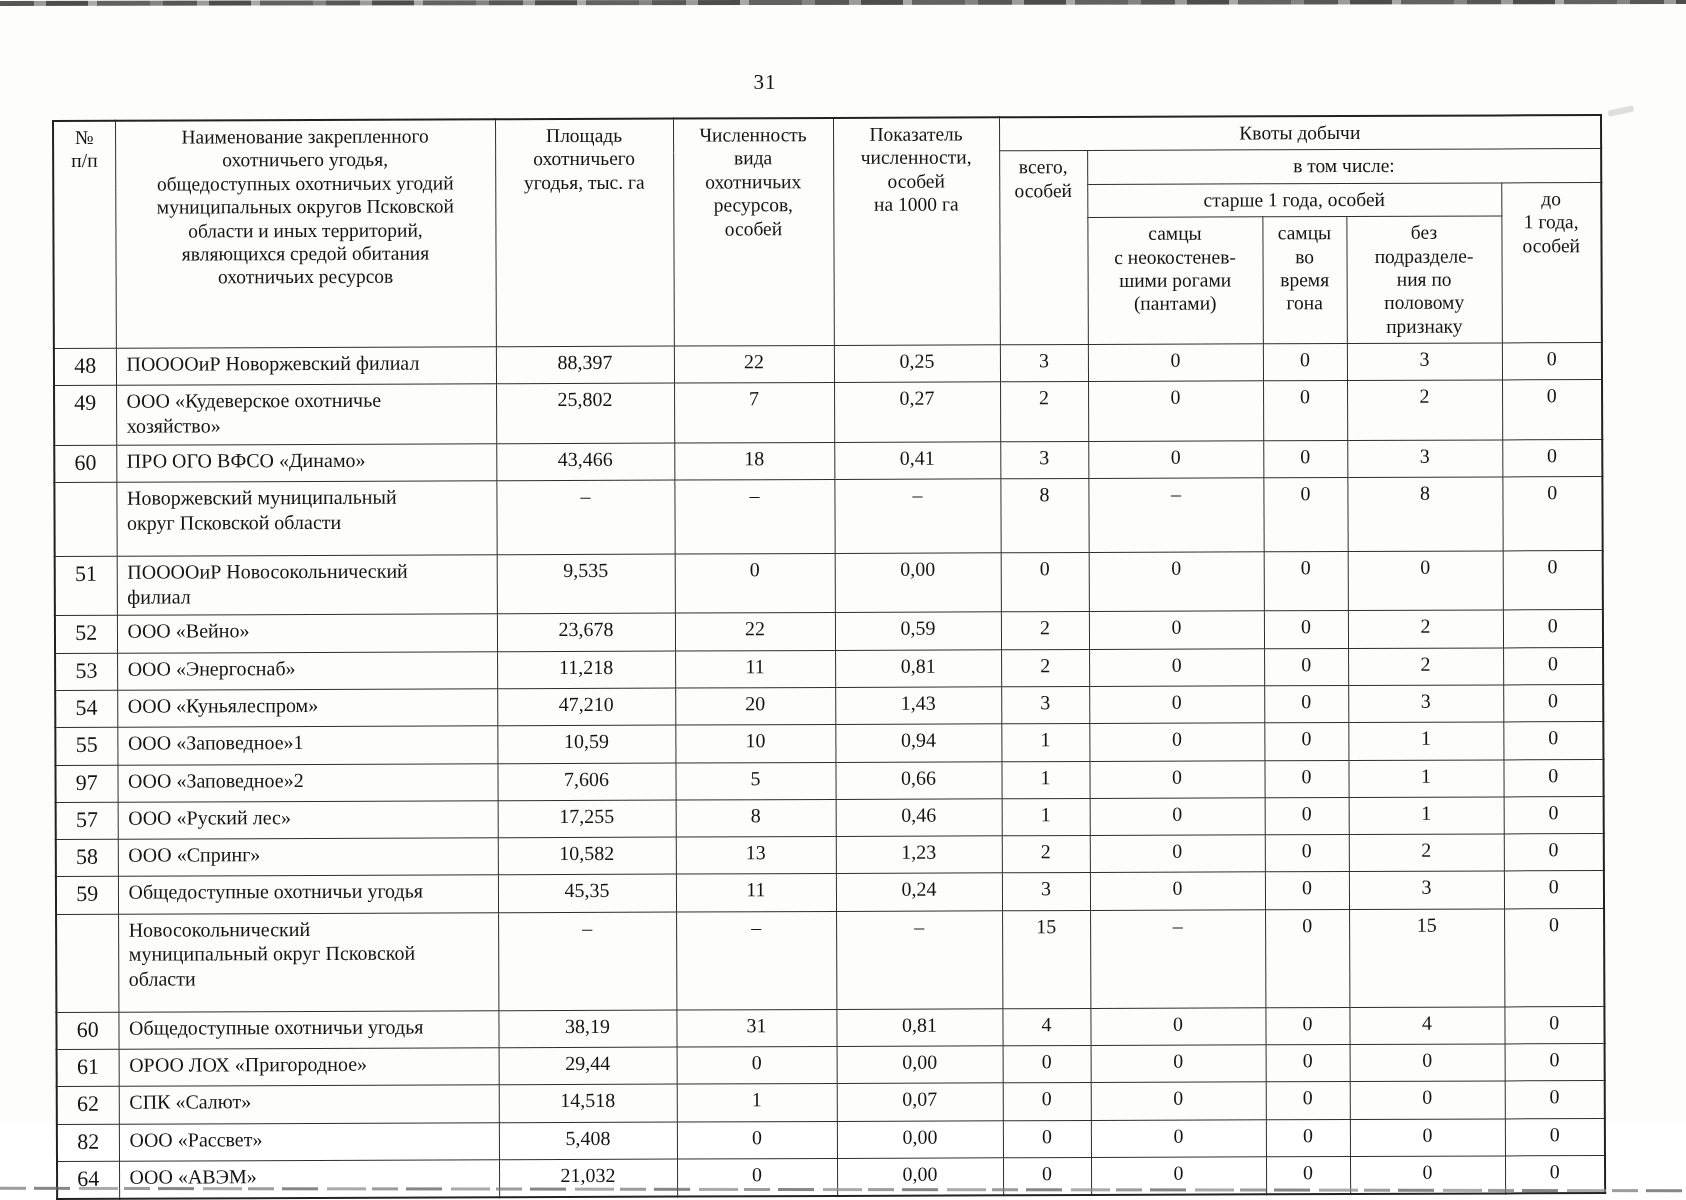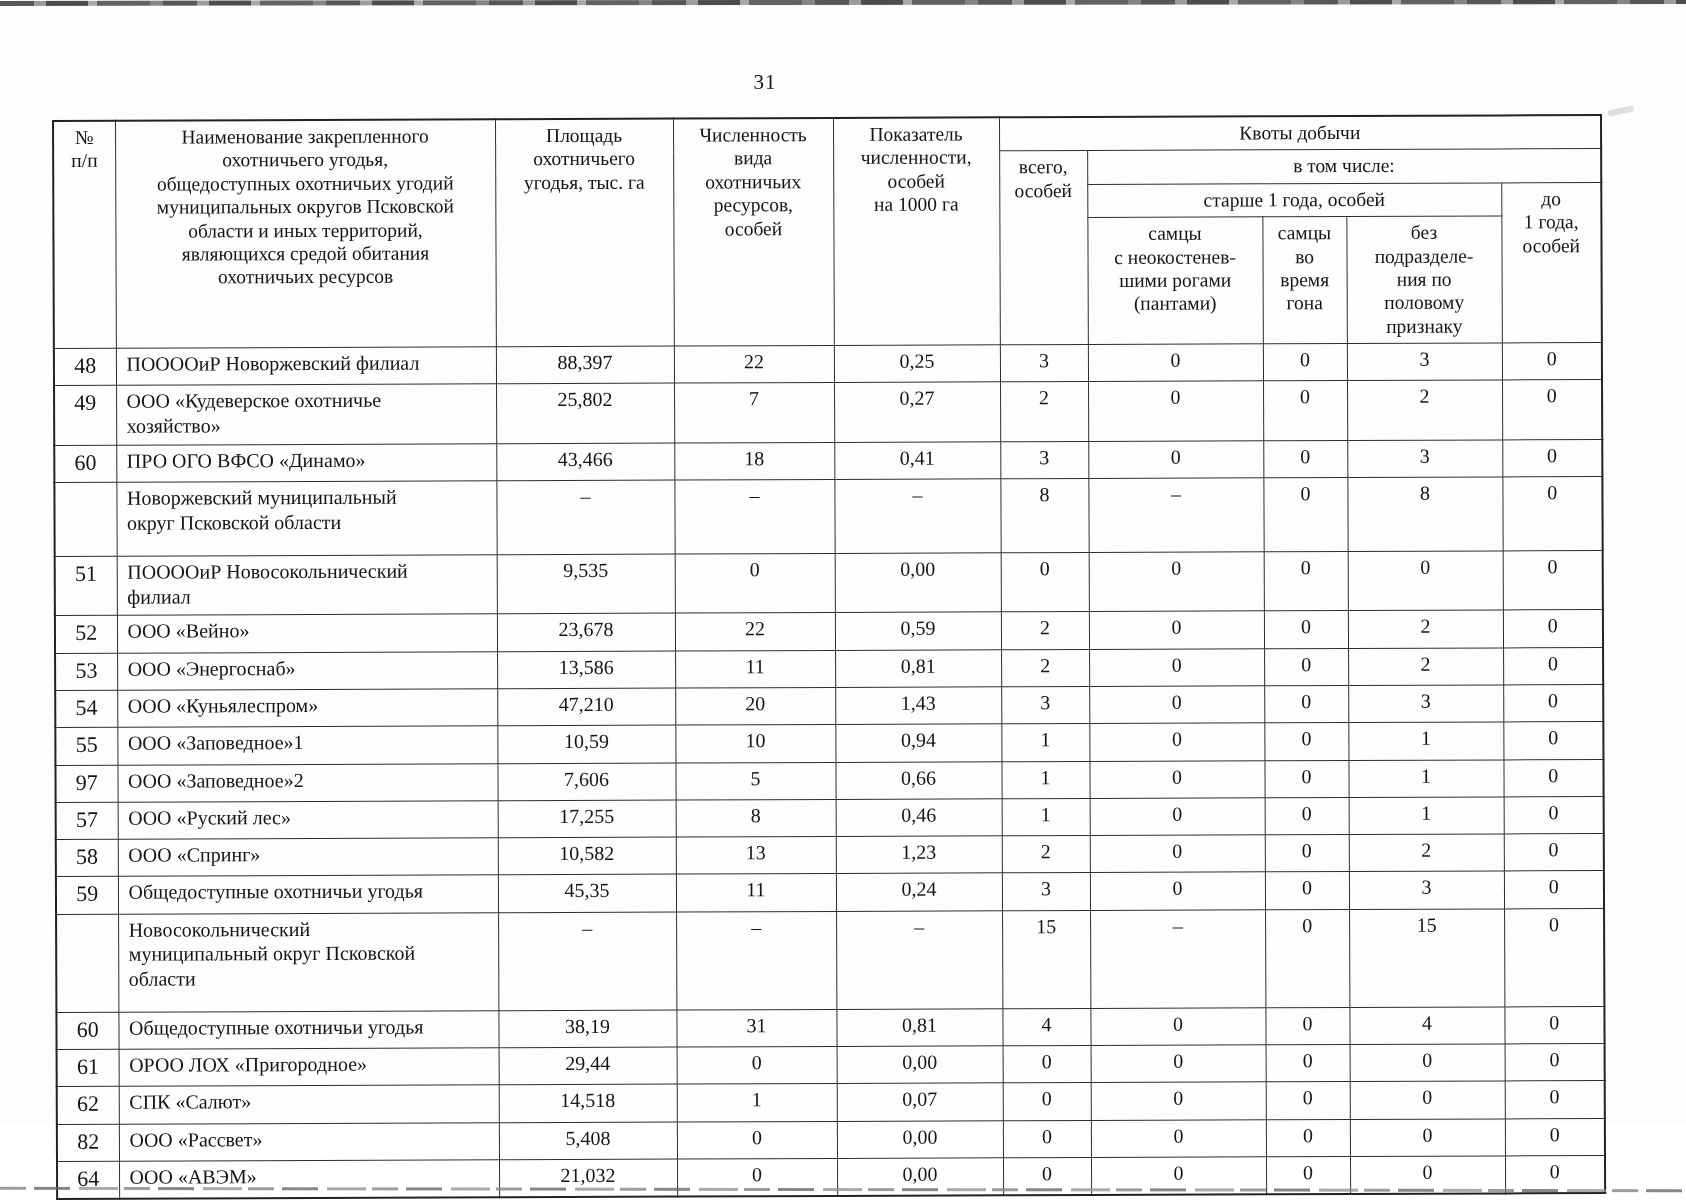--- a/index.html
+++ b/index.html
@@ -217,21 +217,21 @@
           <td class="col-density">0,59</td>
           <td class="col-total">2</td>
           <td class="col-males-antlers">0</td>
           <td class="col-males-rut">0</td>
           <td class="col-no-division">2</td>
           <td class="col-under1">0</td>
         </tr>
         <tr>
           <td class="col-num">53</td>
           <td class="col-name">ООО «Энергоснаб»</td>
-          <td class="col-area">13,586</td>
+          <td class="col-area">11,218</td>
           <td class="col-population">11</td>
           <td class="col-density">0,81</td>
           <td class="col-total">2</td>
           <td class="col-males-antlers">0</td>
           <td class="col-males-rut">0</td>
           <td class="col-no-division">2</td>
           <td class="col-under1">0</td>
         </tr>
         <tr>
           <td class="col-num">54</td>

